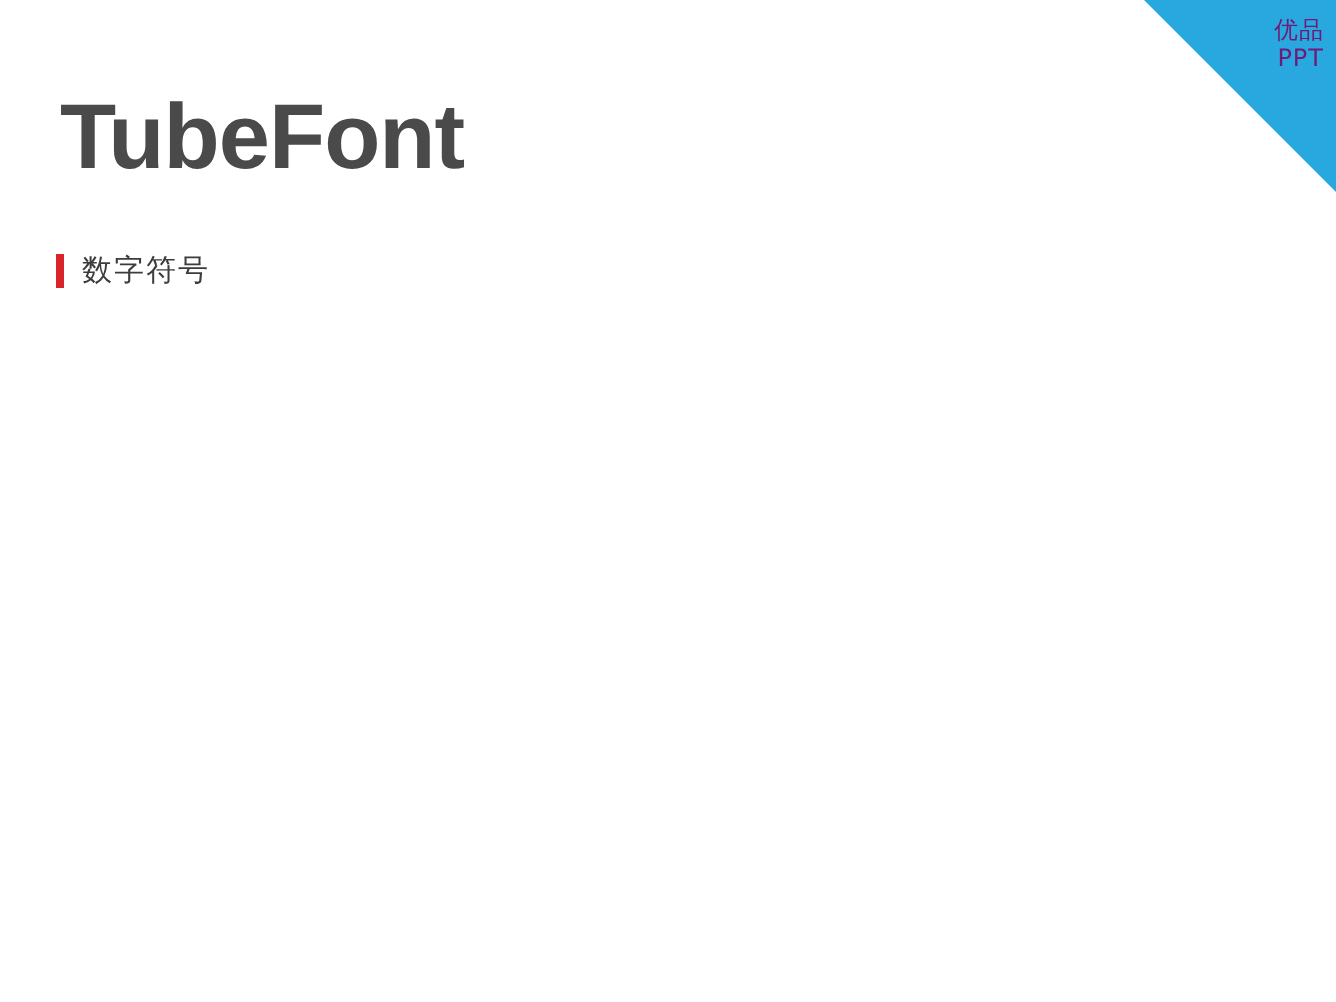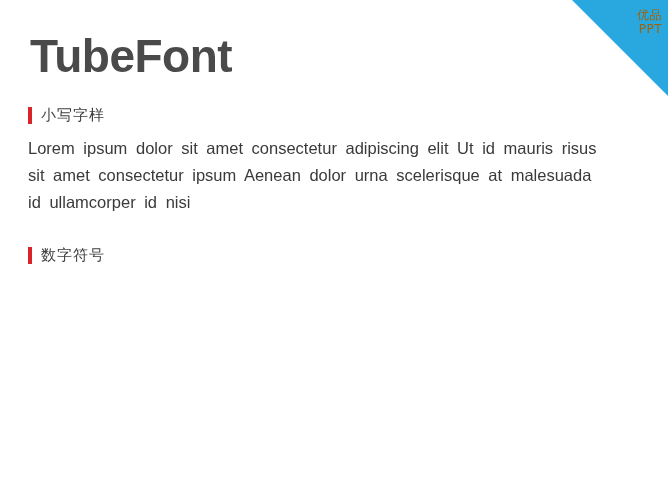--- a/index.html
+++ b/index.html
@@ -31,32 +31,32 @@
     width: 0;
     height: 0;
     border-top: 96px solid #29a8e0;
     border-left: 96px solid transparent;
   }
   .corner-ribbon .ribbon-text {
     position: absolute;
     top: 8px;
     right: 6px;
     text-align: right;
-    color: #a16207;
+    color: #701a75;
     font-size: 12px;
     line-height: 14px;
     font-family: "DejaVu Sans", sans-serif;
     letter-spacing: 0.5px;
   }
 
   
   .page {
     position: absolute;
     left: 0;
-    top: 4px;
+    top: 16px;
     width: 668px;
     height: 366px;
     box-sizing: border-box;
     padding: 18px 30px 0 26px;
   }
 
   .title {
     font-family: "Liberation Sans", sans-serif;
     font-size: 46px;
     font-weight: bold;
@@ -111,27 +111,20 @@
     margin-top: 30px;
   }
 </style>
 </head>
 <body>
 
 <div class="page">
 
   <h1 class="title">TubeFont</h1>
 
-  <div class="section">
-    <div class="section-head">
-      <span class="section-bar"></span>
-      <span class="section-label">小写字样</span>
-    </div>
-    <div class="sample sample-lower">Lorem ipsum dolor sit amet   consectetur adipiscing elit   Ut id mauris risus   sit amet consectetur ipsum   Aenean dolor urna   scelerisque at malesuada id   ullamcorper id nisi</div>
-  </div>
 
 
   <div class="section section-digits">
     <div class="section-head">
       <span class="section-bar"></span>
       <span class="section-label">数字符号</span>
     </div>
     <div class="sample sample-upper"></div>
   </div>
 

